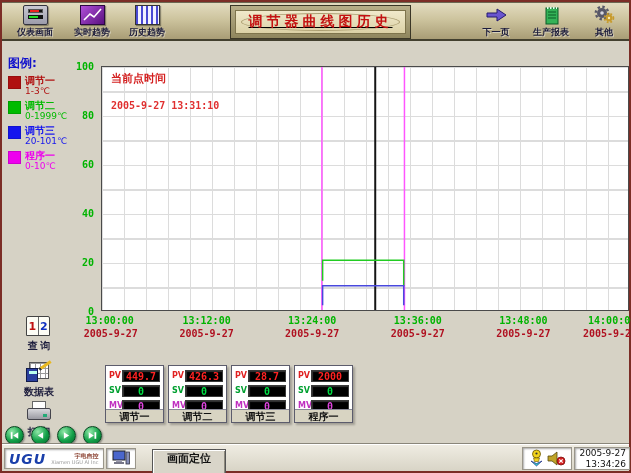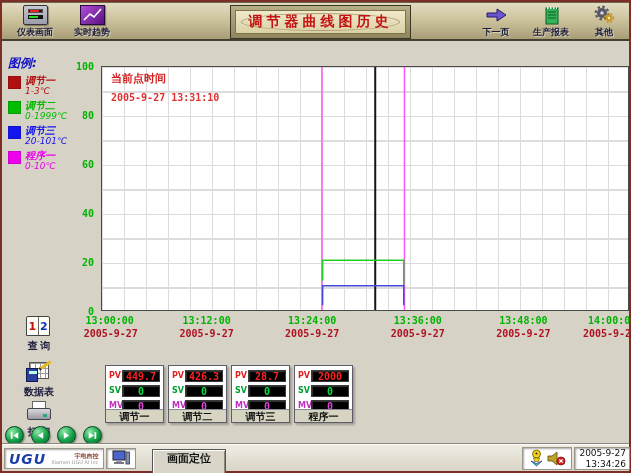--- a/index.html
+++ b/index.html
@@ -18,51 +18,51 @@
     text-shadow:1px 1px 0 rgba(255,255,255,.45); }
   .icon-instr{ background:linear-gradient(180deg,#c9c9d2,#9c9caa); border:1px solid #33333f; border-radius:2px; }
   .icon-instr .r1{ position:absolute; left:4px; top:3px; width:15px; height:4px; background:#111; border:1px solid #555; }
   .icon-instr .r1 i{ display:block; width:9px; height:2px; background:#e22; margin:0 0 0 1px; }
   .icon-instr .r2{ position:absolute; left:4px; top:9px; width:15px; height:4px; background:#111; }
   .icon-instr .r2 i{ display:block; width:9px; height:2px; background:#2d2; margin:1px 0 0 1px; }
   .icon-rt{ background:linear-gradient(135deg,#b050d8 0%,#5a1080 100%); border:1px solid #2a0840; }
   .icon-ht{ background:repeating-linear-gradient(90deg,#4949d2 0 2px,#f2f2ff 2px 5px); border:1px solid #333; }
   .icon-fc{ background:linear-gradient(180deg,#57b6c9 0%,#1f7f95 100%); border:1px solid #123; }
   .plaque{ position:absolute; left:228px; top:2px; width:181px; height:34px;
-    background:linear-gradient(180deg,#b7ae88,#8f865e); border:1px solid #3a3626; padding:4px; cursor:default; }
+    background:linear-gradient(180deg,#b7ae88,#8f865e); border:1px solid #3a3626; padding:4px; cursor:default;text-decoration:underline; }
   .plaque-inner{ position:relative; width:100%; height:100%;
     background:linear-gradient(180deg,#f0e9cb,#dbd1a6); border:1px solid #7e744c;
     display:flex; align-items:center; justify-content:center; }
   .plaque-oval{ position:absolute; left:5px; right:5px; top:2px; bottom:2px;
     border:1px solid #ac9f72; border-radius:50%; }
   .plaque-text{ position:relative; font-size:14px; font-weight:bold; color:#c41212; letter-spacing:4px; white-space:nowrap; }
 
   
-  .legend{ position:absolute; left:6px; top:53px; width:90px;font-style:italic; }
+  .legend{ position:absolute; left:6px; top:53px; width:90px; }
   .legend-title{ font-size:12px; font-weight:bold; color:#1111cc; margin-bottom:3px; }
   .lg-item{ display:flex; margin-bottom:3px; }
   .swatch{ width:13px; height:13px; margin:1px 4px 0 0; border:1px solid #00000022; flex:none; }
   .lg-name{ font-size:10px; font-weight:bold; line-height:11px; white-space:nowrap; }
   .lg-range{ font-size:9px; line-height:11px; white-space:nowrap; }
 
   
   .ylabels{ position:absolute; left:64px; top:64px; width:30px; height:245px; }
   .ylabels span{ position:absolute; right:2px; transform:translateY(-50%); font-family:"DejaVu Sans Mono",monospace;
     font-size:10px; font-weight:bold; color:#00b400; }
   .yt0{top:0} .yt1{top:20%} .yt2{top:40%} .yt3{top:60%} .yt4{top:80%} .yt5{top:100%}
   .plot{ position:absolute; left:99px; top:64px; width:528px; height:245px;
     background:
       repeating-linear-gradient(90deg,#dcdcdc 0 1px,transparent 1px 22px),
       repeating-linear-gradient(180deg,#dcdcdc 0 1px,transparent 1px 24.5px),
       #fff;
     border:1px solid #4a4a4a; }
   .plot svg{ position:absolute; left:0; top:0; width:100%; height:100%; }
   .annot{ position:absolute; left:9px; top:4px; z-index:3; }
   .annot-l1{ font-size:11px; font-weight:bold; color:#d42020; }
-  .annot-l2{ font-family:"DejaVu Sans Mono",monospace; font-size:10px; font-weight:bold; color:#e03030; margin-top:6px; }
+  .annot-l2{ font-family:"DejaVu Sans Mono",monospace; font-size:10px; font-weight:bold; color:#e03030; margin-top:14px; }
   .hand{ position:absolute; top:52%; z-index:4; transform:translateX(-50%); cursor:grab; }
   .xticks,.xdates{ position:absolute; left:99px; width:528px; height:12px; }
   .xticks{ top:313px; } .xdates{ top:326px; }
   .xticks span{ position:absolute; font-family:"DejaVu Sans Mono",monospace; font-size:10px; font-weight:bold; color:#00b400; white-space:nowrap; }
   .xdates span{ position:absolute; font-family:"DejaVu Sans Mono",monospace; font-size:10px; font-weight:bold; color:#b01020; white-space:nowrap; }
   .xt0{left:0%;transform:translateX(-32%)} .xt1{left:20%;transform:translateX(-50%)}
   .xt2{left:40%;transform:translateX(-50%)} .xt3{left:60%;transform:translateX(-50%)}
   .xt4{left:80%;transform:translateX(-50%)} .xt5{left:100%;transform:translateX(-85%)}
 
   
@@ -135,20 +135,24 @@
       <div class="tb-label">仪表画面</div>
     </div>
     <div class="tb-item" style="left:63px">
       <div class="tb-icon icon-rt">
         <svg width="23" height="18" viewBox="0 0 23 18">
             <polyline points="3,14 9,8 13,11 20,3" fill="none" stroke="#fff" stroke-width="1.6"></polyline>
           </svg>
       </div>
       <div class="tb-label">实时趋势</div>
     </div>
+    <div class="tb-item" style="left:118px">
+      <div class="tb-icon icon-ht"></div>
+      <div class="tb-label">历史趋势</div>
+    </div>
 
     <div class="plaque">
       <div class="plaque-inner">
         <span class="plaque-oval"></span>
         <span class="plaque-text">调节器曲线图历史</span>
       </div>
     </div>
 
     <div class="tb-item" style="left:467px">
       <div class="tb-icon" style="box-shadow:none">

